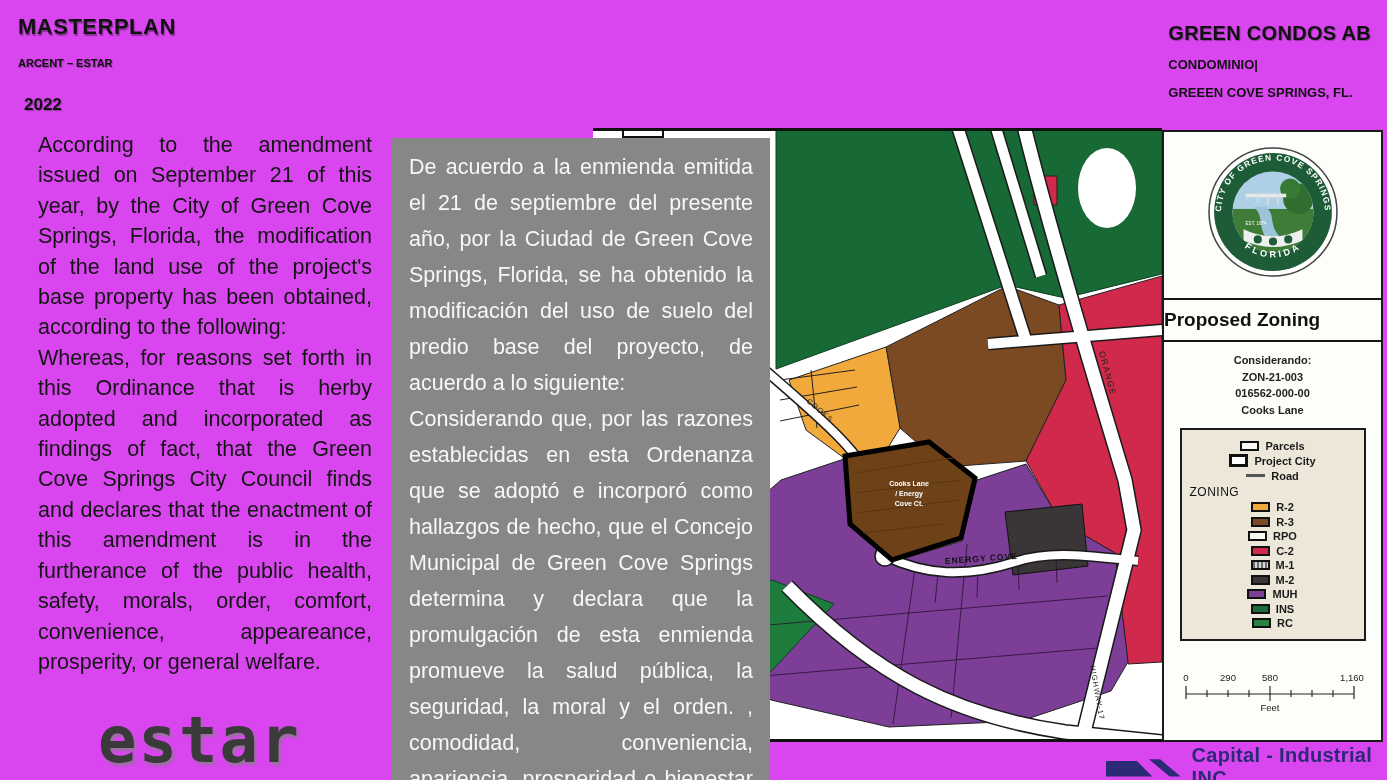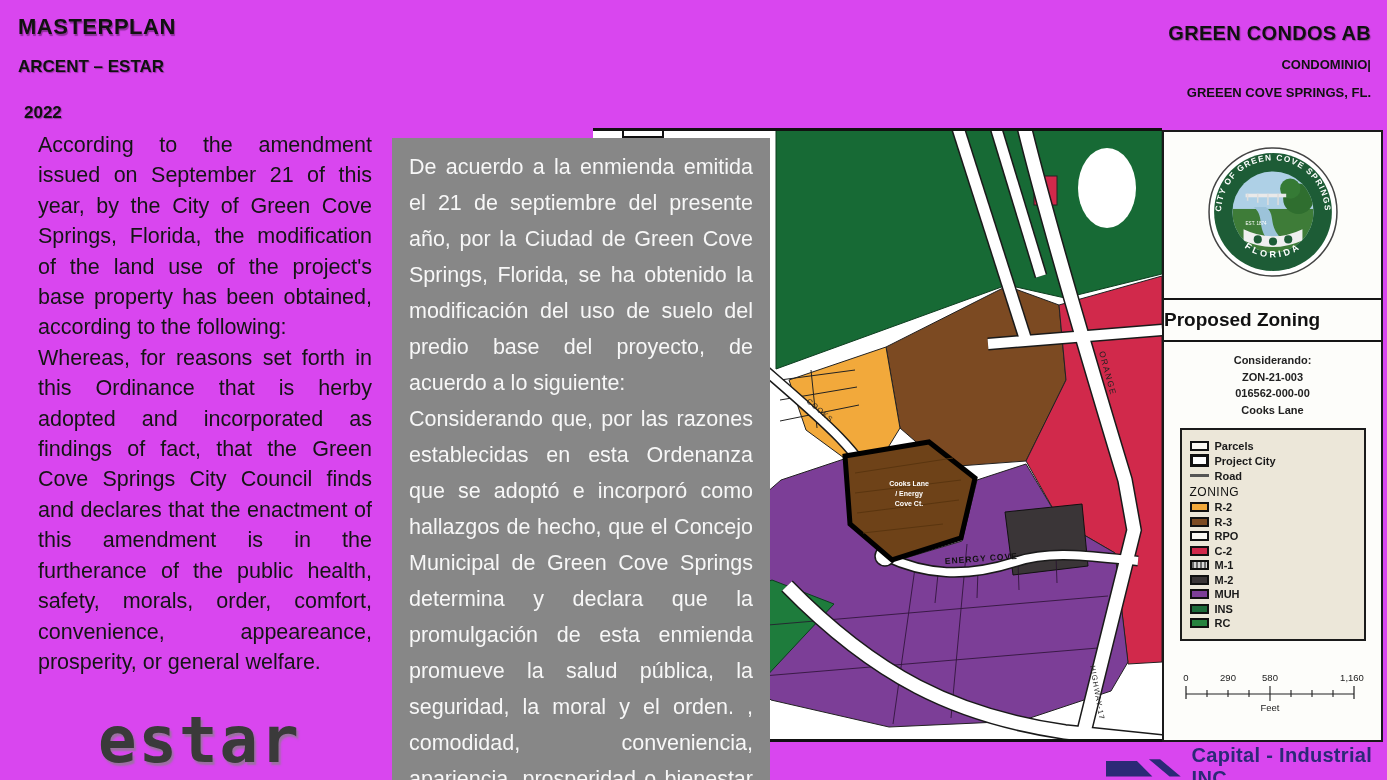--- a/index.html
+++ b/index.html
@@ -1,23 +1,23 @@
 <!DOCTYPE html>
 <html><head>
 <meta charset="utf-8">
 <style>
   html,body{margin:0;padding:0;background:#e8e8e8;}
   .slide{position:relative;width:1387px;height:780px;background:#d946ef;overflow:hidden;
          font-family:"Liberation Sans",sans-serif;color:#111;}
   
   .hdr-left{position:absolute;left:18px;top:14px;}
   .hdr-title{font-size:22px;font-weight:bold;letter-spacing:.5px;text-shadow:1px 2px 1px rgba(0,0,0,.35);}
-  .hdr-sub{font-size:17px;font-weight:bold;margin-top:17px;text-shadow:1px 1px 1px rgba(0,0,0,.3);}
+  .hdr-sub{font-size:11px;font-weight:bold;margin-top:17px;text-shadow:1px 1px 1px rgba(0,0,0,.3);}
   .hdr-year{font-size:17px;font-weight:bold;margin-top:26px;padding-left:6px;text-shadow:1px 1px 1px rgba(0,0,0,.3);}
-  .hdr-right{position:absolute;right:16px;top:22px;text-align:right;}
+  .hdr-right{position:absolute;right:16px;top:22px;}
   .hdr-project{font-size:20px;font-weight:bold;letter-spacing:.3px;text-shadow:1px 1px 1px rgba(0,0,0,.3);}
   .hdr-type{font-size:13px;font-weight:bold;margin-top:12px;}
   .hdr-loc{font-size:13px;font-weight:bold;margin-top:13px;}
   
   .en-text{position:absolute;left:38px;top:130px;width:334px;font-size:21.5px;line-height:30.4px;
            text-align:justify;color:#151515;}
   .en-text p{margin:0;}
   
   .es-box{position:absolute;left:392px;top:138px;width:378px;height:688px;background:#878787;
           color:#f7f7f7;padding:11px 17px;box-sizing:border-box;font-size:21.5px;line-height:36px;
@@ -28,21 +28,21 @@
   .map-wrap svg text{font-family:"Liberation Sans",sans-serif;}
   
   .legend-panel{position:absolute;left:1162px;top:130px;width:221px;height:612px;background:#fdfdfa;
                 border:2px solid #1a1a1a;box-sizing:border-box;z-index:4;}
   .seal-wrap{width:132px;margin:14px auto 0;}
   .panel-title{margin-top:16px;border-top:2px solid #151515;border-bottom:2px solid #151515;
                padding:9px 0;text-align:left;font-size:19px;font-weight:bold;color:#111;}
   .app-block{margin-top:10px;text-align:center;font-size:11px;font-weight:bold;line-height:1.5;color:#222;}
   .legend-box{width:186px;margin:10px auto 0;background:#ece7d9;border:2px solid #1b1b1b;
               padding:7px 8px;box-sizing:border-box;}
-  .lg-row{display:flex;align-items:center;gap:6px;margin:2.5px 0;font-size:11px;font-weight:bold;color:#1a1a1a;}
+  .lg-row{display:flex;align-items:center;gap:6px;margin:2.5px 0;font-size:11px;font-weight:bold;color:#1a1a1a;justify-content:center;}
   .lg-zoning{font-size:12px;letter-spacing:.5px;margin:3px 0 2px;font-weight:normal;}
   .sw{width:19px;height:10px;border:2px solid #111;flex:none;box-sizing:border-box;}
   .sw-parcels{background:#faf8f2;}
   .sw-project{background:#fff;border:3.5px solid #111;height:13px;}
   .sw-road{border:none;height:2.5px;background:#555;width:19px;}
   .sw-rpo{background:#faf8f2;}
   .sw-r2{background:#F2A93B}.sw-r3{background:#7C4A22}.sw-c2{background:#D1294B}
   .sw-m1{background:repeating-linear-gradient(90deg,#6e6e6e 0 2px,#d8d8d8 2px 4px);}
   .sw-m2{background:#3A3537}.sw-muh{background:#7C3E97}.sw-ins{background:#1D6B3A}.sw-rc{background:#27833F}
   .scale-wrap{margin:30px auto 0;width:186px;}

